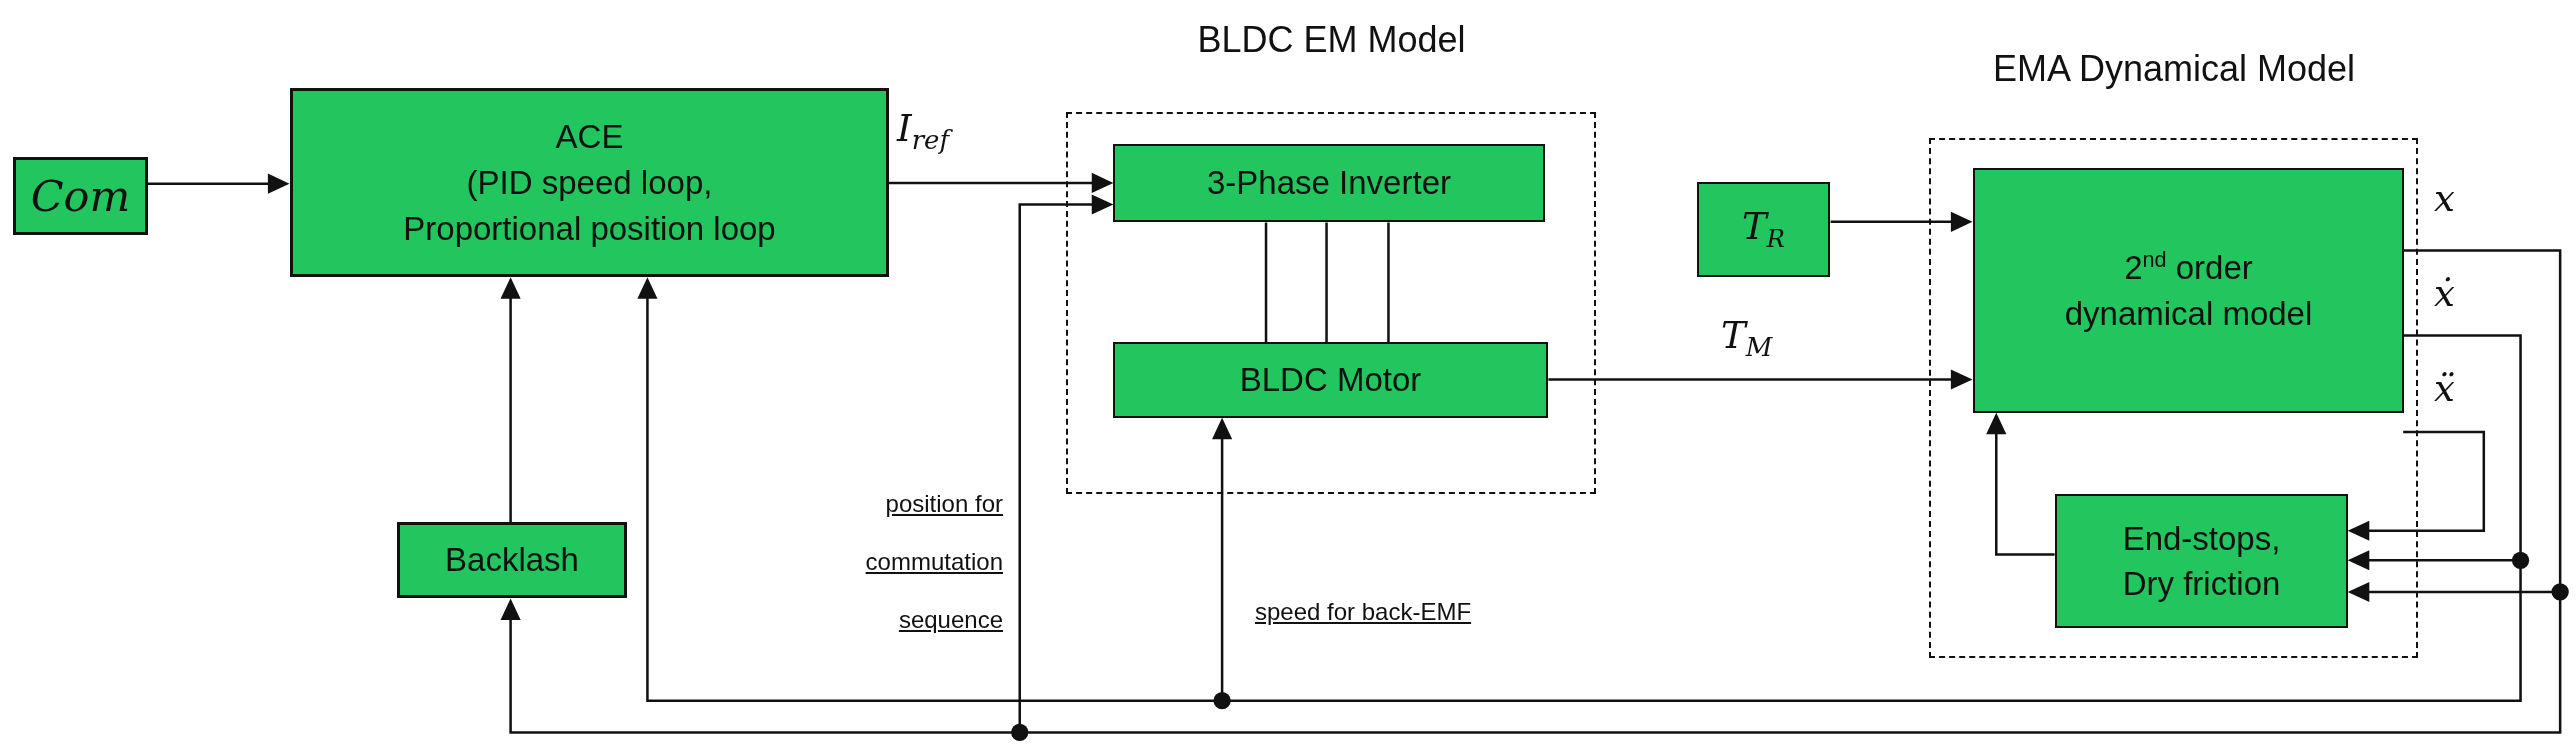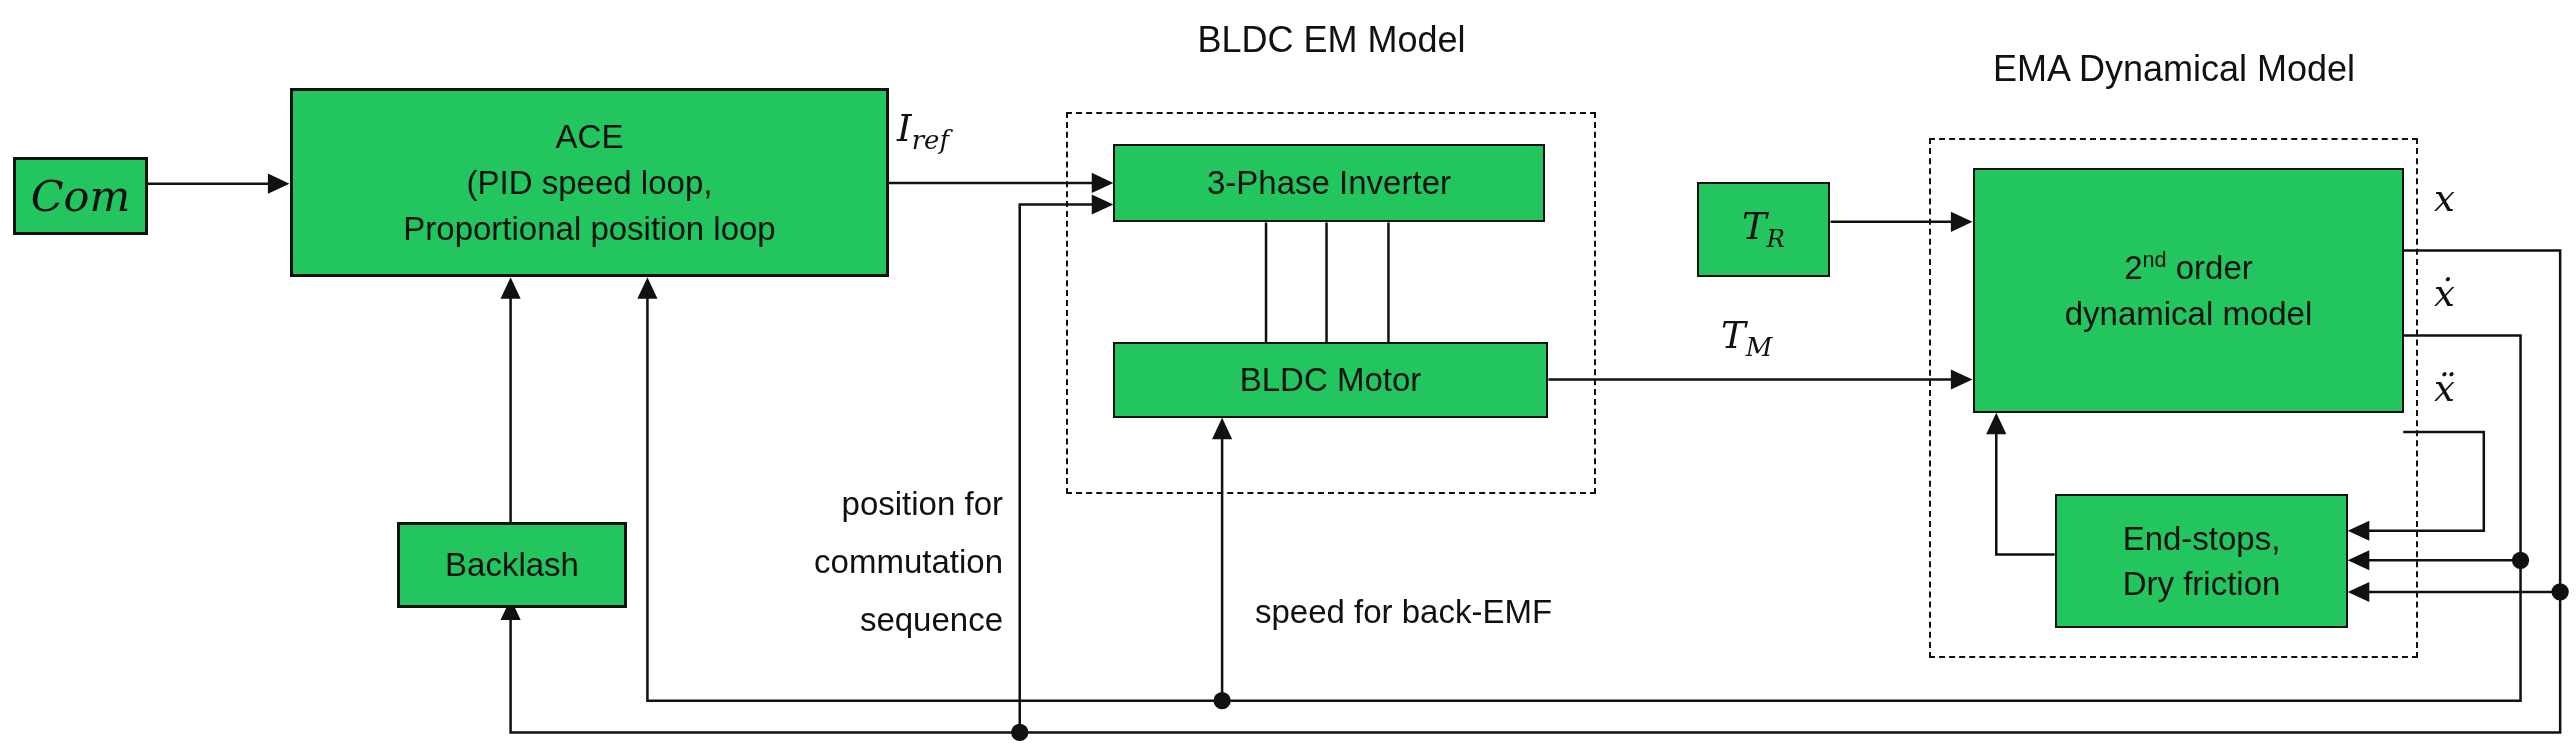--- a/index.html
+++ b/index.html
@@ -8,21 +8,21 @@
   .diagram{position:absolute;inset:0;}
   svg.wires{position:absolute;left:0;top:0;width:2576px;height:754px;}
 
   
   .box{position:absolute;background:#22c55e;border:3.6px solid #111;
        display:flex;flex-direction:column;align-items:center;justify-content:center;
        text-align:center;box-sizing:border-box;}
   .box-com{left:13px;top:144px;width:135px;height:78px;
            font-family:"DejaVu Serif",serif;font-style:italic;font-size:43px;margin-top:13px;}
   .box-ace{left:290px;top:88px;width:599px;height:189px;font-size:33px;line-height:46px;}
-  .box-backlash{left:397px;top:522px;width:230px;height:86px;font-size:33px;}
+  .box-backlash{left:397px;top:522px;width:230px;height:76px;font-size:33px;}
   .box-inverter{left:1113px;top:144px;width:432px;height:78px;font-size:33px;border-width:2.9px;}
   .box-motor{left:1113px;top:342px;width:435px;height:76px;font-size:33px;border-width:2.9px;}
   .box-tr{left:1697px;top:182px;width:133px;height:95px;
           font-family:"DejaVu Serif",serif;font-style:italic;font-size:37px;border-width:2.9px;}
   .box-secorder{left:1973px;top:168px;width:431px;height:245px;font-size:33px;line-height:46px;border-width:2.9px;}
   .box-endstops{left:2055px;top:494px;width:293px;height:134px;font-size:33px;line-height:45px;border-width:2.9px;justify-content:center;}
 
   
   .dashed{position:absolute;border:2.9px dashed #111;box-sizing:border-box;background:transparent;}
   .dashed-bldc{left:1066px;top:112px;width:530px;height:382px;}
@@ -35,21 +35,21 @@
 
   
   .mathlab{position:absolute;font-family:"DejaVu Serif",serif;font-style:italic;font-size:37px;}
   .mathlab sub{font-size:26px;font-style:italic;}
   .lab-iref{left:897px;top:107px;}
   .lab-tm{left:1721px;top:314px;}
   .lab-x{left:2434px;top:177px;}
   .lab-xdot{left:2434px;top:272px;}
   .lab-xddot{left:2434px;top:367px;}
 
-  .note{position:absolute;font-size:33px;line-height:58px;}
+  .note{position:absolute;font-size:24px;line-height:58px;text-decoration:underline;}
   .note-position{left:670px;top:475px;width:333px;text-align:right;}
   .note-speed{left:1255px;top:583px;}
 
   sup.nd{font-size:21.6px;vertical-align:super;line-height:0;margin-top:48px;}
   sub.sig{font-size:24.5px;}
 </style>
 </head>
 <body>
 
 <div class="diagram">

